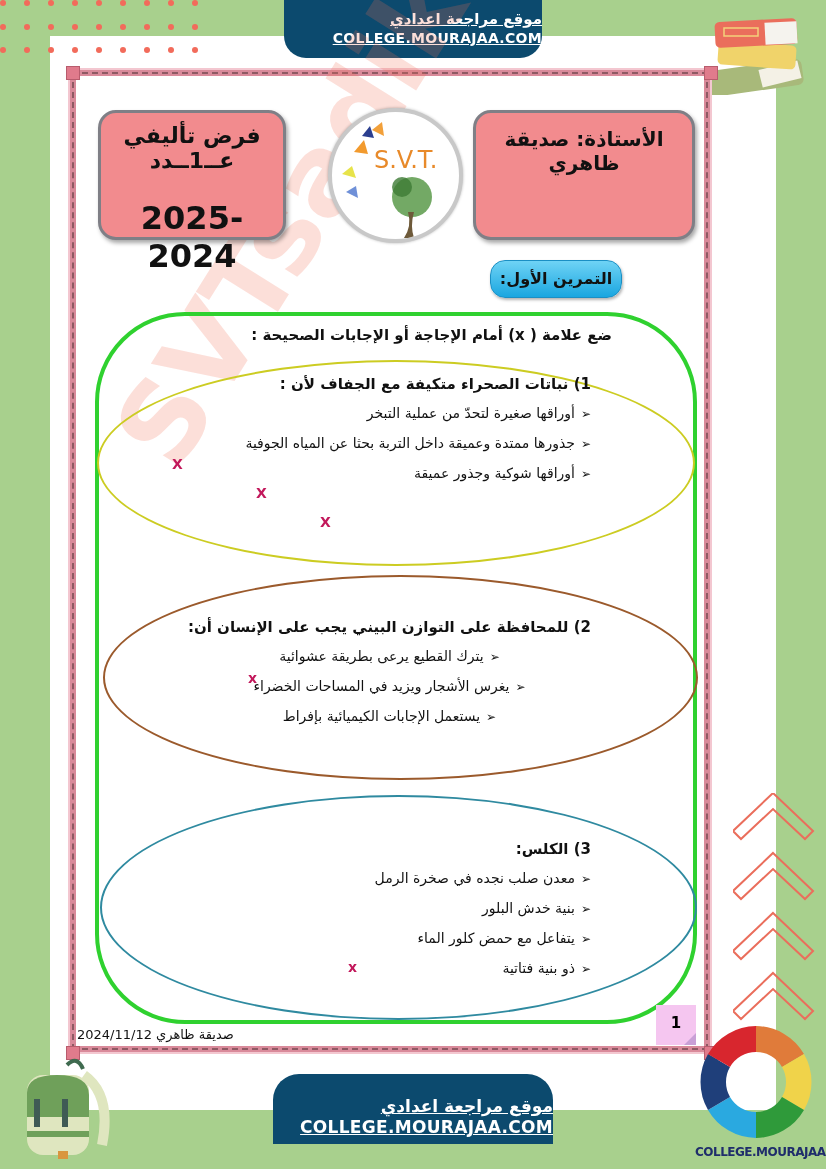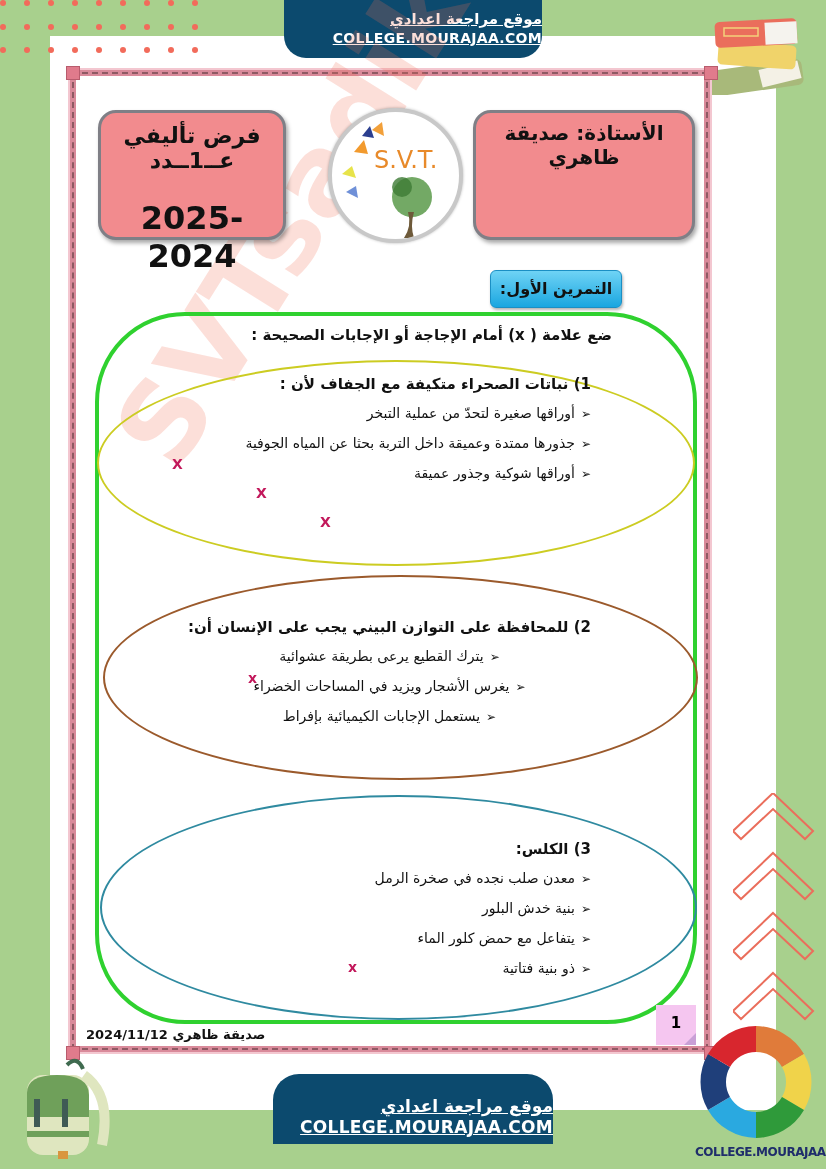--- a/index.html
+++ b/index.html
@@ -18,46 +18,46 @@
   .frame { position:absolute; left:70px; top:70px; width:640px; height:982px; box-sizing:border-box;
     border:6px solid #d98a9a; outline:2px solid #f3c7d0; }
   .frame::before { content:""; position:absolute; inset:-4px; border:2px dashed #8e5a64; pointer-events:none; }
   .corner { position:absolute; width:12px; height:12px; background:#e07b8c; border:1px solid #b85c6d; }
 
   .hdr-box { position:absolute; top:110px; height:130px; background:#f28b8e; border:3px solid #7f7f86; border-radius:18px; box-shadow:2px 3px 4px rgba(0,0,0,0.35); box-sizing:border-box; direction:rtl; text-align:center; font-weight:bold; color:#111; }
   .hdr-left { left:98px; width:188px; }
   .hdr-right { left:473px; width:222px; }
   .hdr-left .l1 { font-size:22px; margin-top:10px; }
   .hdr-left .l2 { font-size:32px; margin-top:26px; direction:ltr; }
-  .hdr-right .l1 { font-size:20px; margin-top:8px; }
+  .hdr-right .l1 { font-size:20px; margin-top:14px; }
   .hdr-right .l2 { font-size:19px; margin-top:20px; }
   .logo { position:absolute; left:328px; top:108px; width:135px; height:135px; border-radius:50%; background:#fff; border:4px solid #c8c8c8; box-sizing:border-box; box-shadow:0 0 3px rgba(0,0,0,0.3); overflow:hidden; }
   .logo .svt { position:absolute; left:42px; top:34px; font-size:24px; color:#e88a2a; font-family:"DejaVu Sans", sans-serif; }
 
-  .ex-title { position:absolute; left:490px; top:270px; width:130px; height:36px; background:linear-gradient(#6fd3f5,#1aa6e0); border:1px solid #1b8fc4; border-radius:6px; box-shadow:1px 2px 3px rgba(0,0,0,0.3); direction:rtl; text-align:center; font-size:16px; font-weight:bold; line-height:36px; color:#111; }
+  .ex-title { position:absolute; left:490px; top:260px; width:130px; height:36px; background:linear-gradient(#6fd3f5,#1aa6e0); border:1px solid #1b8fc4; border-radius:15px; box-shadow:1px 2px 3px rgba(0,0,0,0.3); direction:rtl; text-align:center; font-size:16px; font-weight:bold; line-height:36px; color:#111; }
 
   .green-box { position:absolute; left:95px; top:312px; width:602px; height:712px; border:4px solid #2fd12f; border-radius:90px; box-sizing:border-box; }
   .instr { position:absolute; right:214px; top:326px; direction:rtl; font-size:15px; font-weight:bold; color:#111; }
 
   .ellipse { position:absolute; border-radius:50%; box-sizing:border-box; }
   .e1 { left:97px; top:360px; width:598px; height:206px; border:2px solid #cccc22; }
   .e2 { left:103px; top:575px; width:595px; height:205px; border:2px solid #9b5a2c; }
   .e3 { left:100px; top:795px; width:597px; height:225px; border:2px solid #2f8aa0; }
 
   .q { position:absolute; direction:rtl; color:#111; }
   .q .qt { font-size:15px; font-weight:bold; margin-bottom:6px; white-space:nowrap; }
   .q .opt { font-size:14px; line-height:29px; white-space:nowrap; position:relative; }
   .q .arrow { display:inline-block; margin-left:6px; font-size:12px; }
   .xmark { position:absolute; color:#c2185b; font-weight:bold; font-size:14px; font-family:"DejaVu Sans", sans-serif; }
 
   .watermark { position:absolute; left:90px; top:420px; font-size:110px; font-weight:bold; color:rgba(240,110,80,0.22); transform:rotate(-58deg); transform-origin:left top; white-space:nowrap; font-family:"DejaVu Sans", sans-serif; pointer-events:none; }
 
   .page-num { position:absolute; left:656px; top:1005px; width:40px; height:40px; background:#f5c6f0; font-size:15px; font-weight:bold; text-align:center; line-height:36px; }
   .page-num::after { content:""; position:absolute; right:0; bottom:0; width:12px; height:12px; background:#c9a0d6; clip-path:polygon(100% 0,0 100%,100% 100%); }
-  .footer-sign { position:absolute; left:86px; top:1027px; font-size:13px; font-weight:bold; color:#111; direction:rtl; }
+  .footer-sign { position:absolute; left:77px; top:1027px; font-size:13px; font-weight:normal; color:#111; direction:rtl; }
 
   .chevrons { position:absolute; left:733px; top:793px; width:90px; height:240px; }
   .books { position:absolute; left:700px; top:10px; width:110px; height:85px; }
   .backpack { position:absolute; left:12px; top:1055px; width:100px; height:105px; }
   .wheel { position:absolute; left:696px; top:1022px; width:120px; height:120px; }
   .wheel-label { position:absolute; left:695px; top:1145px; font-size:12px; font-weight:bold; color:#1f2d6b; letter-spacing:-0.5px; font-family:"DejaVu Sans", sans-serif; }
 </style>
 </head>
 <body>
 

